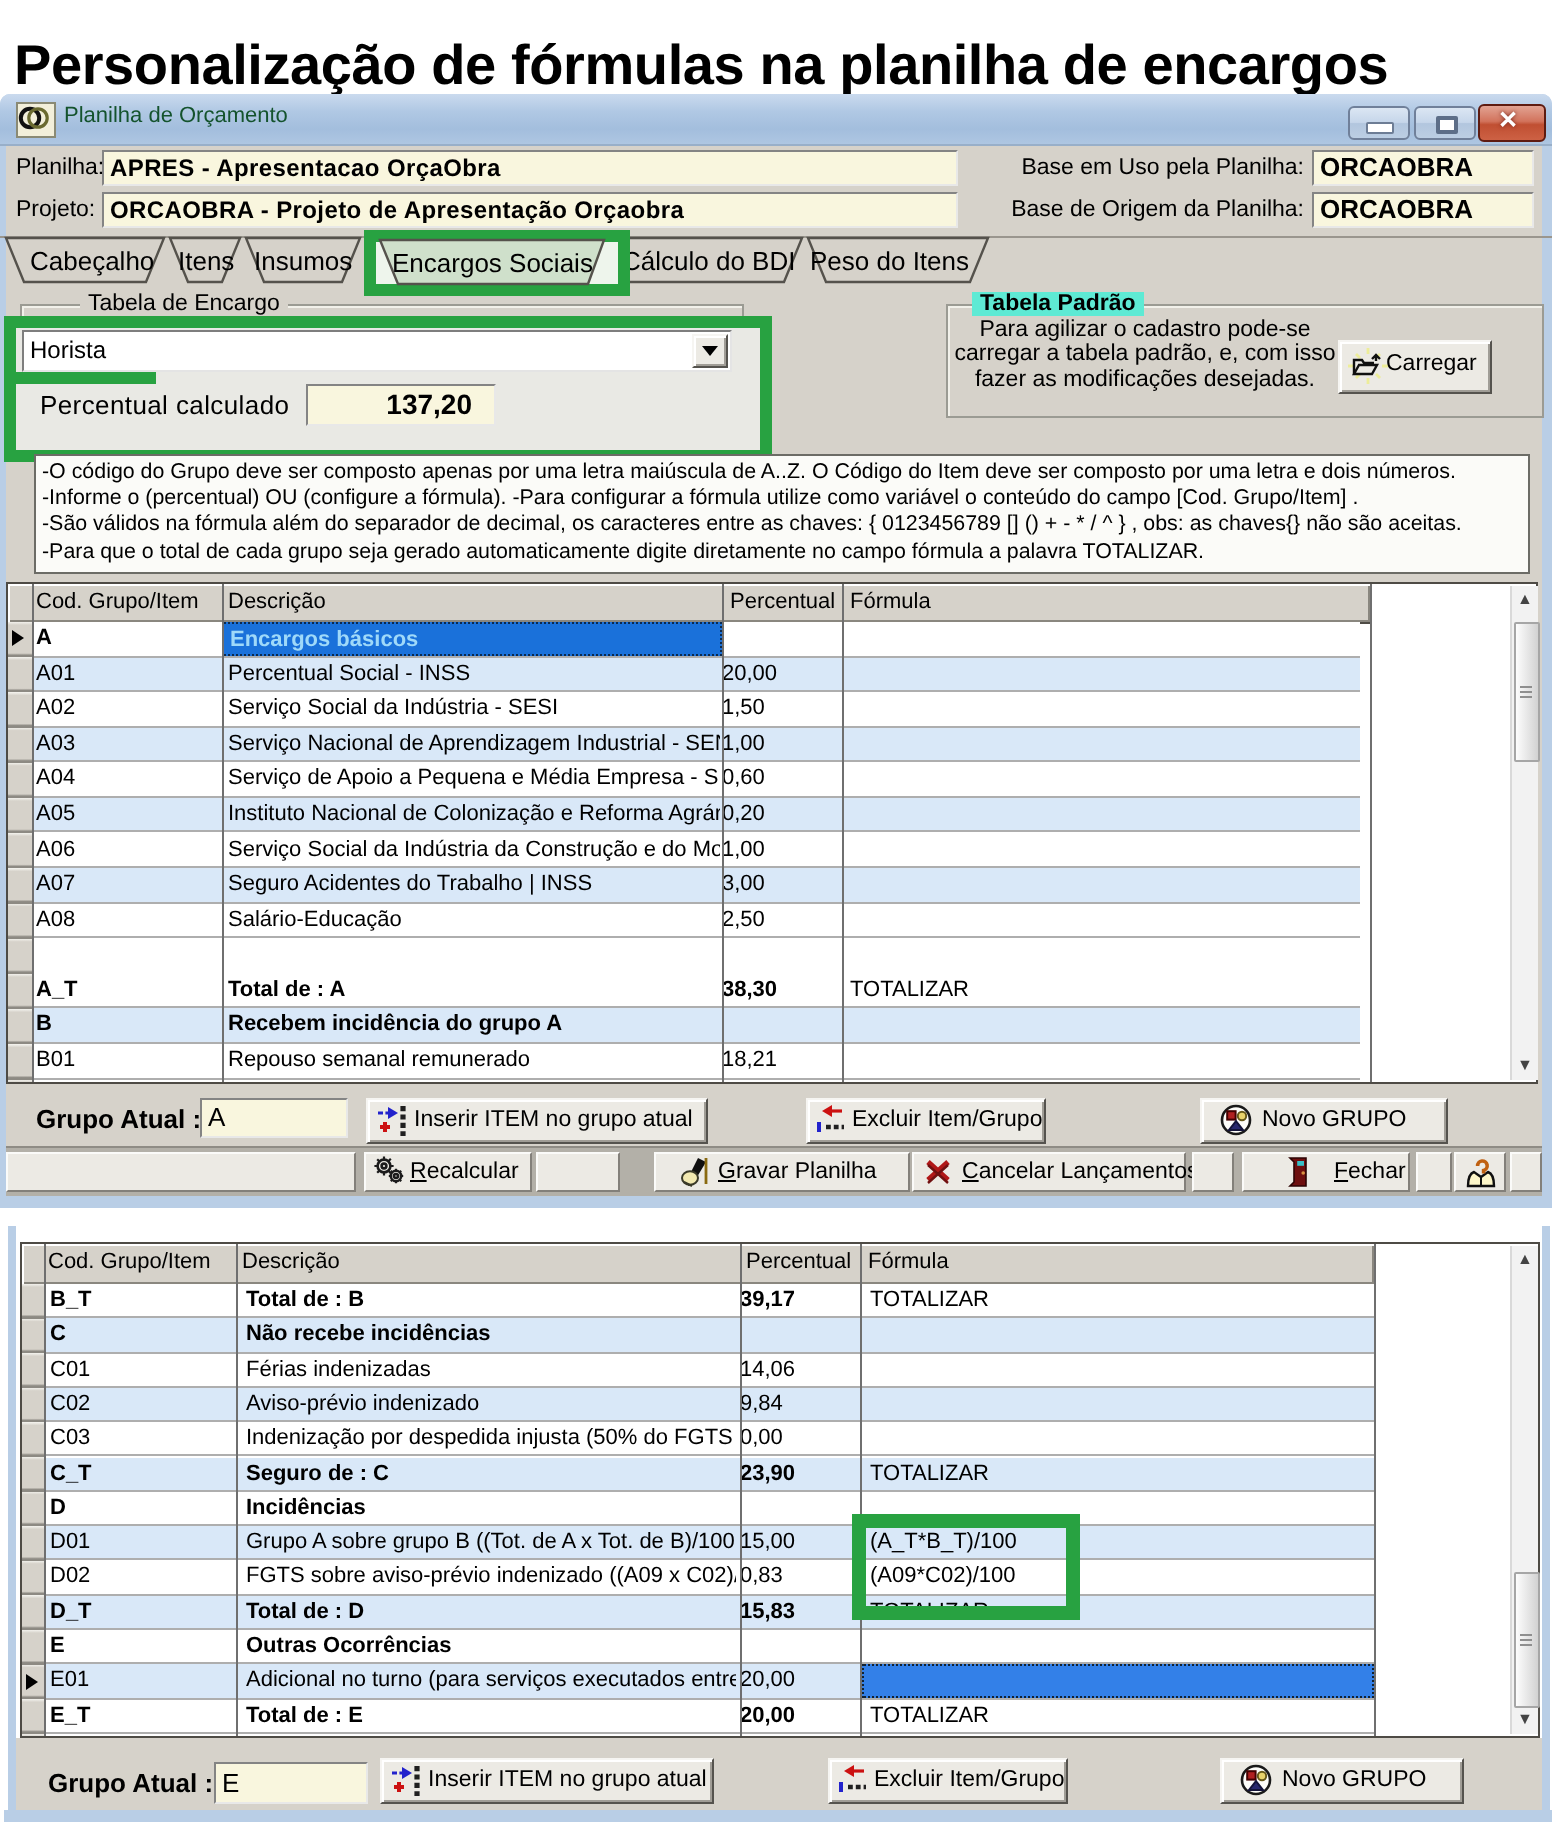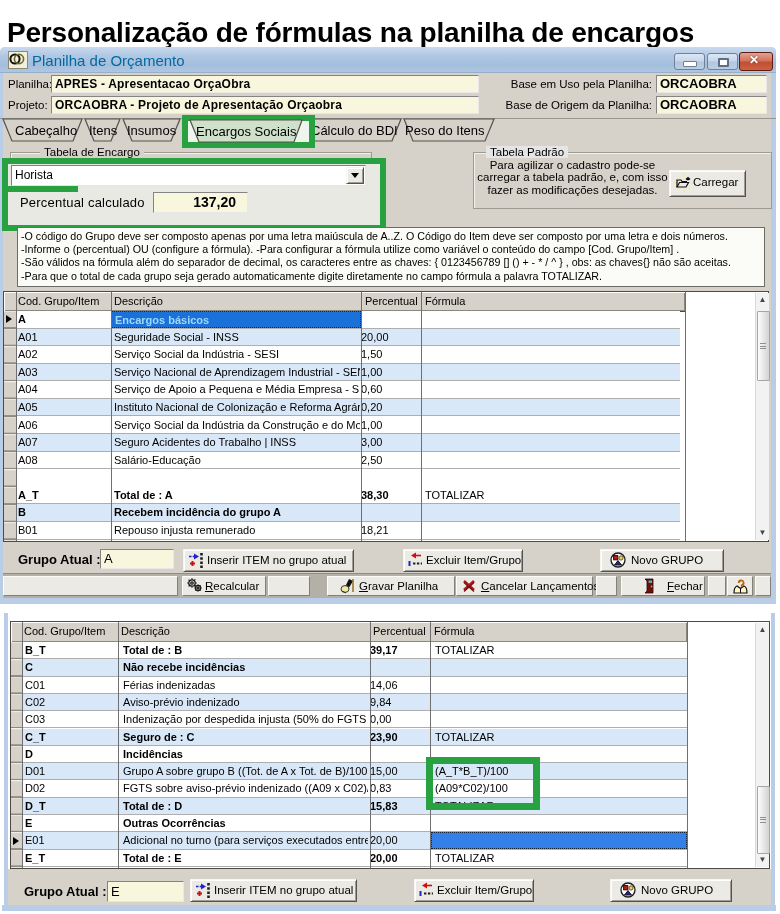--- a/index.html
+++ b/index.html
@@ -48,21 +48,21 @@
 
     <div class="abs" style="left:0;top:0;width:776px;height:557px;background:#b9cee6;border-radius:5px 5px 0 0;"></div>
 
     <div class="abs" style="left:0;top:0;width:776px;height:25px;background:linear-gradient(180deg,#cadaee 0%,#b0c8e4 35%,#a3bedd 70%,#aec6e2 100%);border-bottom:1px solid #98afc9;border-radius:5px 5px 0 0;"></div>
     <div class="abs" style="left:8px;top:4px;width:18px;height:16px;background:#f2efda;border:1px solid #8a8a74;">
       <svg width="16" height="14" viewBox="0 0 16 14" style="position:absolute;left:0;top:0">
         <circle cx="6" cy="7" r="4.6" fill="none" stroke="#111" stroke-width="2"></circle>
         <circle cx="10" cy="7" r="4.6" fill="none" stroke="#6a6a30" stroke-width="1.6"></circle>
       </svg>
     </div>
-    <div class="abs" style="left:32px;top:5px;font-size:15px;color:#0369a1;">Planilha de Orçamento</div>
+    <div class="abs" style="left:32px;top:5px;font-size:11px;color:#14532d;">Planilha de Orçamento</div>
 
     <div class="abs" style="left:674px;top:6px;width:29px;height:15px;border:1px solid #70809a;border-radius:3px;background:linear-gradient(180deg,#dbe6f3 0%,#c6d6ea 48%,#b2c6de 52%,#bccee3 100%);">
       <div class="abs" style="left:8px;top:7px;width:12px;height:4px;background:#fff;border:1px solid #6d7d95;border-radius:1px;"></div>
     </div>
     <div class="abs" style="left:707px;top:6px;width:29px;height:15px;border:1px solid #70809a;border-radius:3px;background:linear-gradient(180deg,#dbe6f3 0%,#c6d6ea 48%,#b2c6de 52%,#bccee3 100%);">
       <div class="abs" style="left:10px;top:4px;width:7px;height:5px;background:#fff;border:2px solid #5d6e88;border-radius:1px;"></div>
     </div>
     <div class="abs" style="left:739px;top:5px;width:32px;height:17px;border:1px solid #5e1b10;border-radius:3px;background:linear-gradient(180deg,#e2a393 0%,#d2735c 45%,#c04f32 55%,#cd6144 100%);">
       <div class="abs" style="left:9px;top:0px;color:#fff;font-weight:bold;font-size:12px;text-shadow:0 0 2px #7a2619;">✕</div>
     </div>
@@ -111,21 +111,21 @@
     <div class="abs raised" style="right:1px;top:1px;width:16px;height:15px;">
       <div class="abs" style="left:4px;top:5px;width:0;height:0;border-left:4px solid transparent;border-right:4px solid transparent;border-top:5px solid #000;"></div>
     </div>
   </div>
 
   <div class="abs" style="left:2px;top:186px;width:76px;height:6px;background:#28a241;"></div>
   <div class="abs" style="left:20px;top:195px;font-size:13px;letter-spacing:0.2px;">Percentual calculado</div>
   <div class="abs sunken" style="left:153px;top:192px;width:82px;height:19px;font-size:14px;font-weight:bold;line-height:19px;text-align:right;padding-right:11px;">137,20</div>
 
   <div class="abs gb" style="left:473px;top:152px;width:297px;height:55px;"></div>
-  <div class="abs" style="left:486px;top:146px;background:#e5e5e5;padding:0 4px;font-size:11.5px;">Tabela Padrão</div>
+  <div class="abs" style="left:486px;top:146px;background:#5eead4;padding:0 4px;font-size:11.5px;font-weight:bold;">Tabela Padrão</div>
   <div class="abs" style="left:475px;top:159px;width:195px;font-size:11.5px;text-align:center;line-height:12.3px;white-space:nowrap;">Para agilizar o cadastro pode-se<br>carregar a tabela padrão, e, com isso<br>fazer as modificações desejadas.</div>
   <div class="abs raised" style="left:669px;top:170px;width:75px;height:25px;">
     <svg width="20" height="18" viewBox="0 0 20 18" style="position:absolute;left:4px;top:3px;">
       <g stroke="#eded9a" stroke-width="1.4">
         <path d="M10 0 v3 M10 15 v3 M3 9 h-3 M20 9 h-3 M4 3 l2 2 M16 3 l-2 2 M4 15 l2 -2 M16 15 l-2 -2"></path>
       </g>
       <g stroke="#101010" fill="none" stroke-width="1.2">
         <path d="M3 13 v-7 h4 l1 1.5 h5"></path>
         <path d="M3 13 l2.5 -4.5 h9 l-2.5 4.5 Z"></path>
         <path d="M12 5.5 l2 -2 l2 2 M14 3.5 v3"></path>
@@ -150,21 +150,21 @@
       <span style="position:absolute;left:421px;top:3px;">Fórmula</span>
     </div>
 
     <div class="rows" style="position:absolute;left:0;top:19px;width:676px;height:229px;">
       <div class="gr" style="top:0">
           <span class="cc bold">A</span>
           <span class="sel1">Encargos básicos</span>
         </div>
       <div class="gr pb" style="top:17.6px">
           <span class="cc">A01</span>
-          <span class="dc">Seguridade Social - INSS</span>
+          <span class="dc">Percentual Social - INSS</span>
           <span class="pc">20,00</span>
         </div>
       <div class="gr" style="top:35.2px">
           <span class="cc">A02</span>
           <span class="dc">Serviço Social da Indústria - SESI</span>
           <span class="pc">1,50</span>
         </div>
       <div class="gr pb" style="top:52.7px">
           <span class="cc">A03</span>
           <span class="dc">Serviço Nacional de Aprendizagem Industrial - SENAI</span>
@@ -200,21 +200,21 @@
           <span class="dc bold">Total de : A</span>
           <span class="pc bold">38,30</span>
           <span class="fc">TOTALIZAR</span>
         </div>
       <div class="gr pb" style="top:193.4px">
           <span class="cc bold">B</span>
           <span class="dc bold">Recebem incidência do grupo A</span>
         </div>
       <div class="gr" style="top:211px">
           <span class="cc">B01</span>
-          <span class="dc">Repouso injusta remunerado</span>
+          <span class="dc">Repouso semanal remunerado</span>
           <span class="pc">18,21</span>
         </div>
     </div>
 
     <div class="abs indcol" style="left:0;top:19px;width:12px;height:230px;"></div>
     <div class="abs" style="left:2px;top:23px;width:0;height:0;border-left:6px solid #000;border-top:4.5px solid transparent;border-bottom:4.5px solid transparent;"></div>
 
     <div class="vl" style="left:12px;top:0;height:249px;"></div>
     <div class="vl" style="left:107px;top:0;height:249px;"></div>
     <div class="vl" style="left:357px;top:0;height:249px;"></div>

